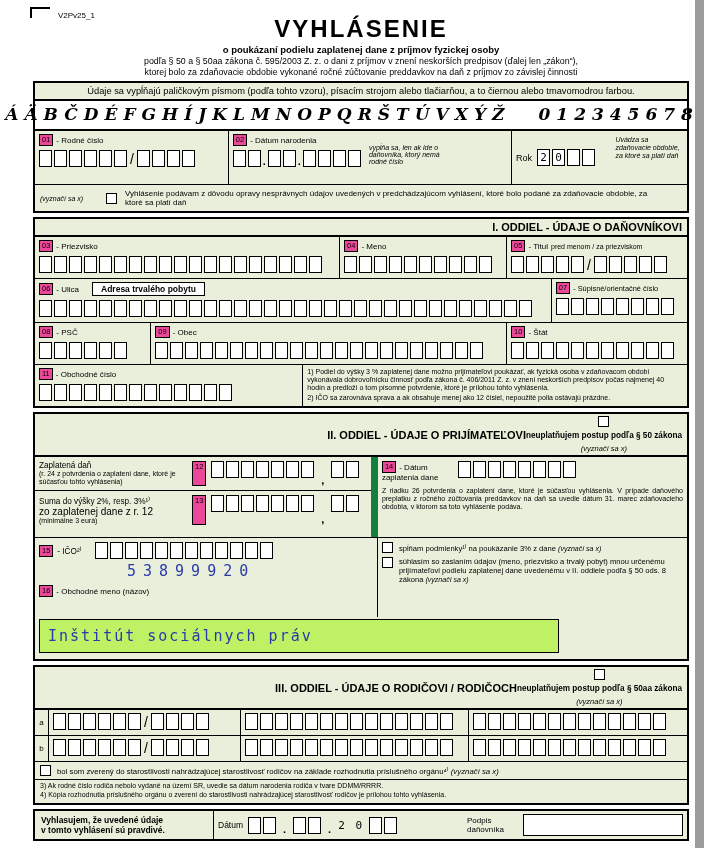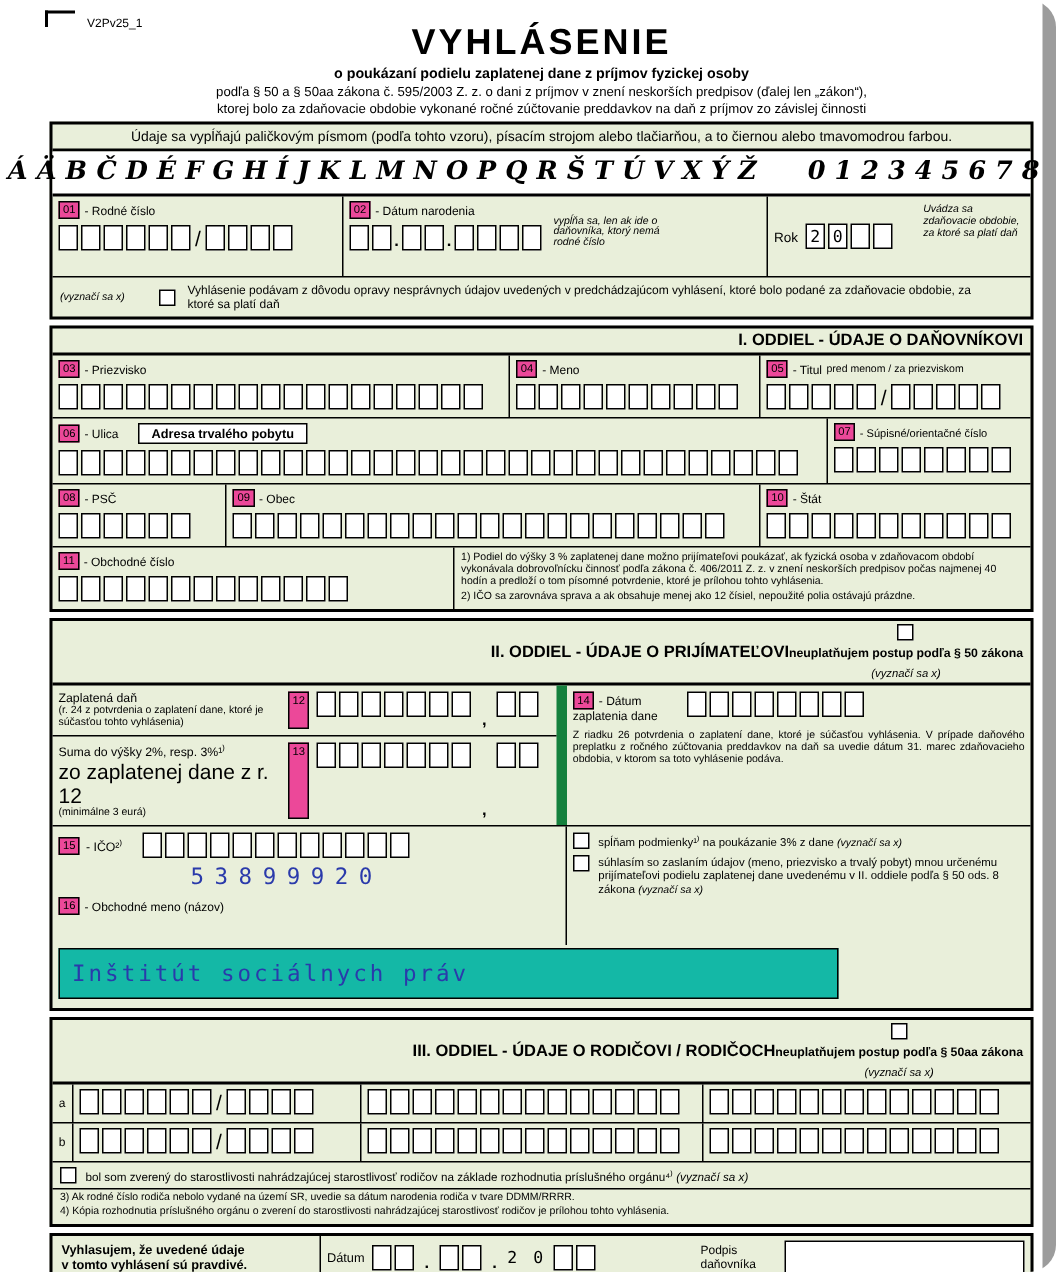--- a/index.html
+++ b/index.html
@@ -1,18 +1,18 @@
 <!DOCTYPE html>
 <html><head>
 <meta charset="utf-8">
 <style>
   * { box-sizing: border-box; margin: 0; padding: 0; }
   html,body { width:704px; height:848px; background:#fff; }
   .page { position:relative; width:704px; height:848px; background:#fff; overflow:hidden;
-          font-family:"Liberation Sans", sans-serif; color:#000; font-size:8px;border-radius:18px; }
+          font-family:"Liberation Sans", sans-serif; color:#000; font-size:8px; }
   .gray-edge { position:absolute; top:0; right:0; width:9px; height:848px; background:#9c9c9c; }
   .corner { position:absolute; left:30px; top:7px; width:20px; height:11px;
             border-left:2px solid #000; border-top:2px solid #000; }
   .form-code { position:absolute; left:58px; top:11px; font-size:8px; }
   .content { position:absolute; left:33px; top:0; width:656px; }
   .title-block { text-align:center; padding-top:15px; }
   .title { font-size:24px; font-weight:bold; letter-spacing:2px; }
   .subtitle { font-size:9.5px; font-weight:bold; margin-top:1px; }
   .legal { font-size:8.8px; margin-top:1px; }
 
@@ -412,21 +412,21 @@
               </span>
             <span class="dot">,</span>
             <span class="comb">
                 <span class="box"></span>
                 <span class="box"></span>
               </span>
           </div>
           <div style="display:flex; padding:4px; gap:5px; border-top:1px solid #000">
             <div style="width:148px">
               <div style="font-size:8.2px">Suma do výšky 2%, resp. 3%¹⁾</div>
-              <div style="font-size:14px">zo zaplatenej dane z r. 12</div>
+              <div style="font-size:10px">zo zaplatenej dane z r. 12</div>
               <div class="tiny">(minimálne 3 eurá)</div>
             </div>
             <span class="fnum">13</span>
             <span class="comb">
                 <span class="box"></span>
                 <span class="box"></span>
                 <span class="box"></span>
                 <span class="box"></span>
                 <span class="box"></span>
                 <span class="box"></span>
@@ -499,21 +499,21 @@
           <div style="display:flex; gap:6px; margin-top:4px">
             <span class="checkbox"></span>
             <span>
               <span>súhlasím so zaslaním údajov (meno, priezvisko a trvalý pobyt) mnou určenému prijímateľovi podielu zaplatenej dane uvedenému v II. oddiele podľa § 50 ods. 8 zákona</span>
               <i class="small">(vyznačí sa x)</i>
             </span>
           </div>
         </div>
       </div>
       <div style="padding:2px 4px 6px">
-        <div style="width:520px; height:34px; background:#14b8a6; border:1px solid #000; display:flex; align-items:center; padding-left:8px">
+        <div style="width:520px; height:34px; background:#bef264; border:1px solid #000; display:flex; align-items:center; padding-left:8px">
           <span class="ink name-val">Inštitút sociálnych práv</span>
         </div>
       </div>
     </div>
 
     <div class="frame">
       <div class="sec-header">
         <span>III. ODDIEL - ÚDAJE O RODIČOVI / RODIČOCH</span>
         <span class="optout">
           <span class="checkbox"></span>

